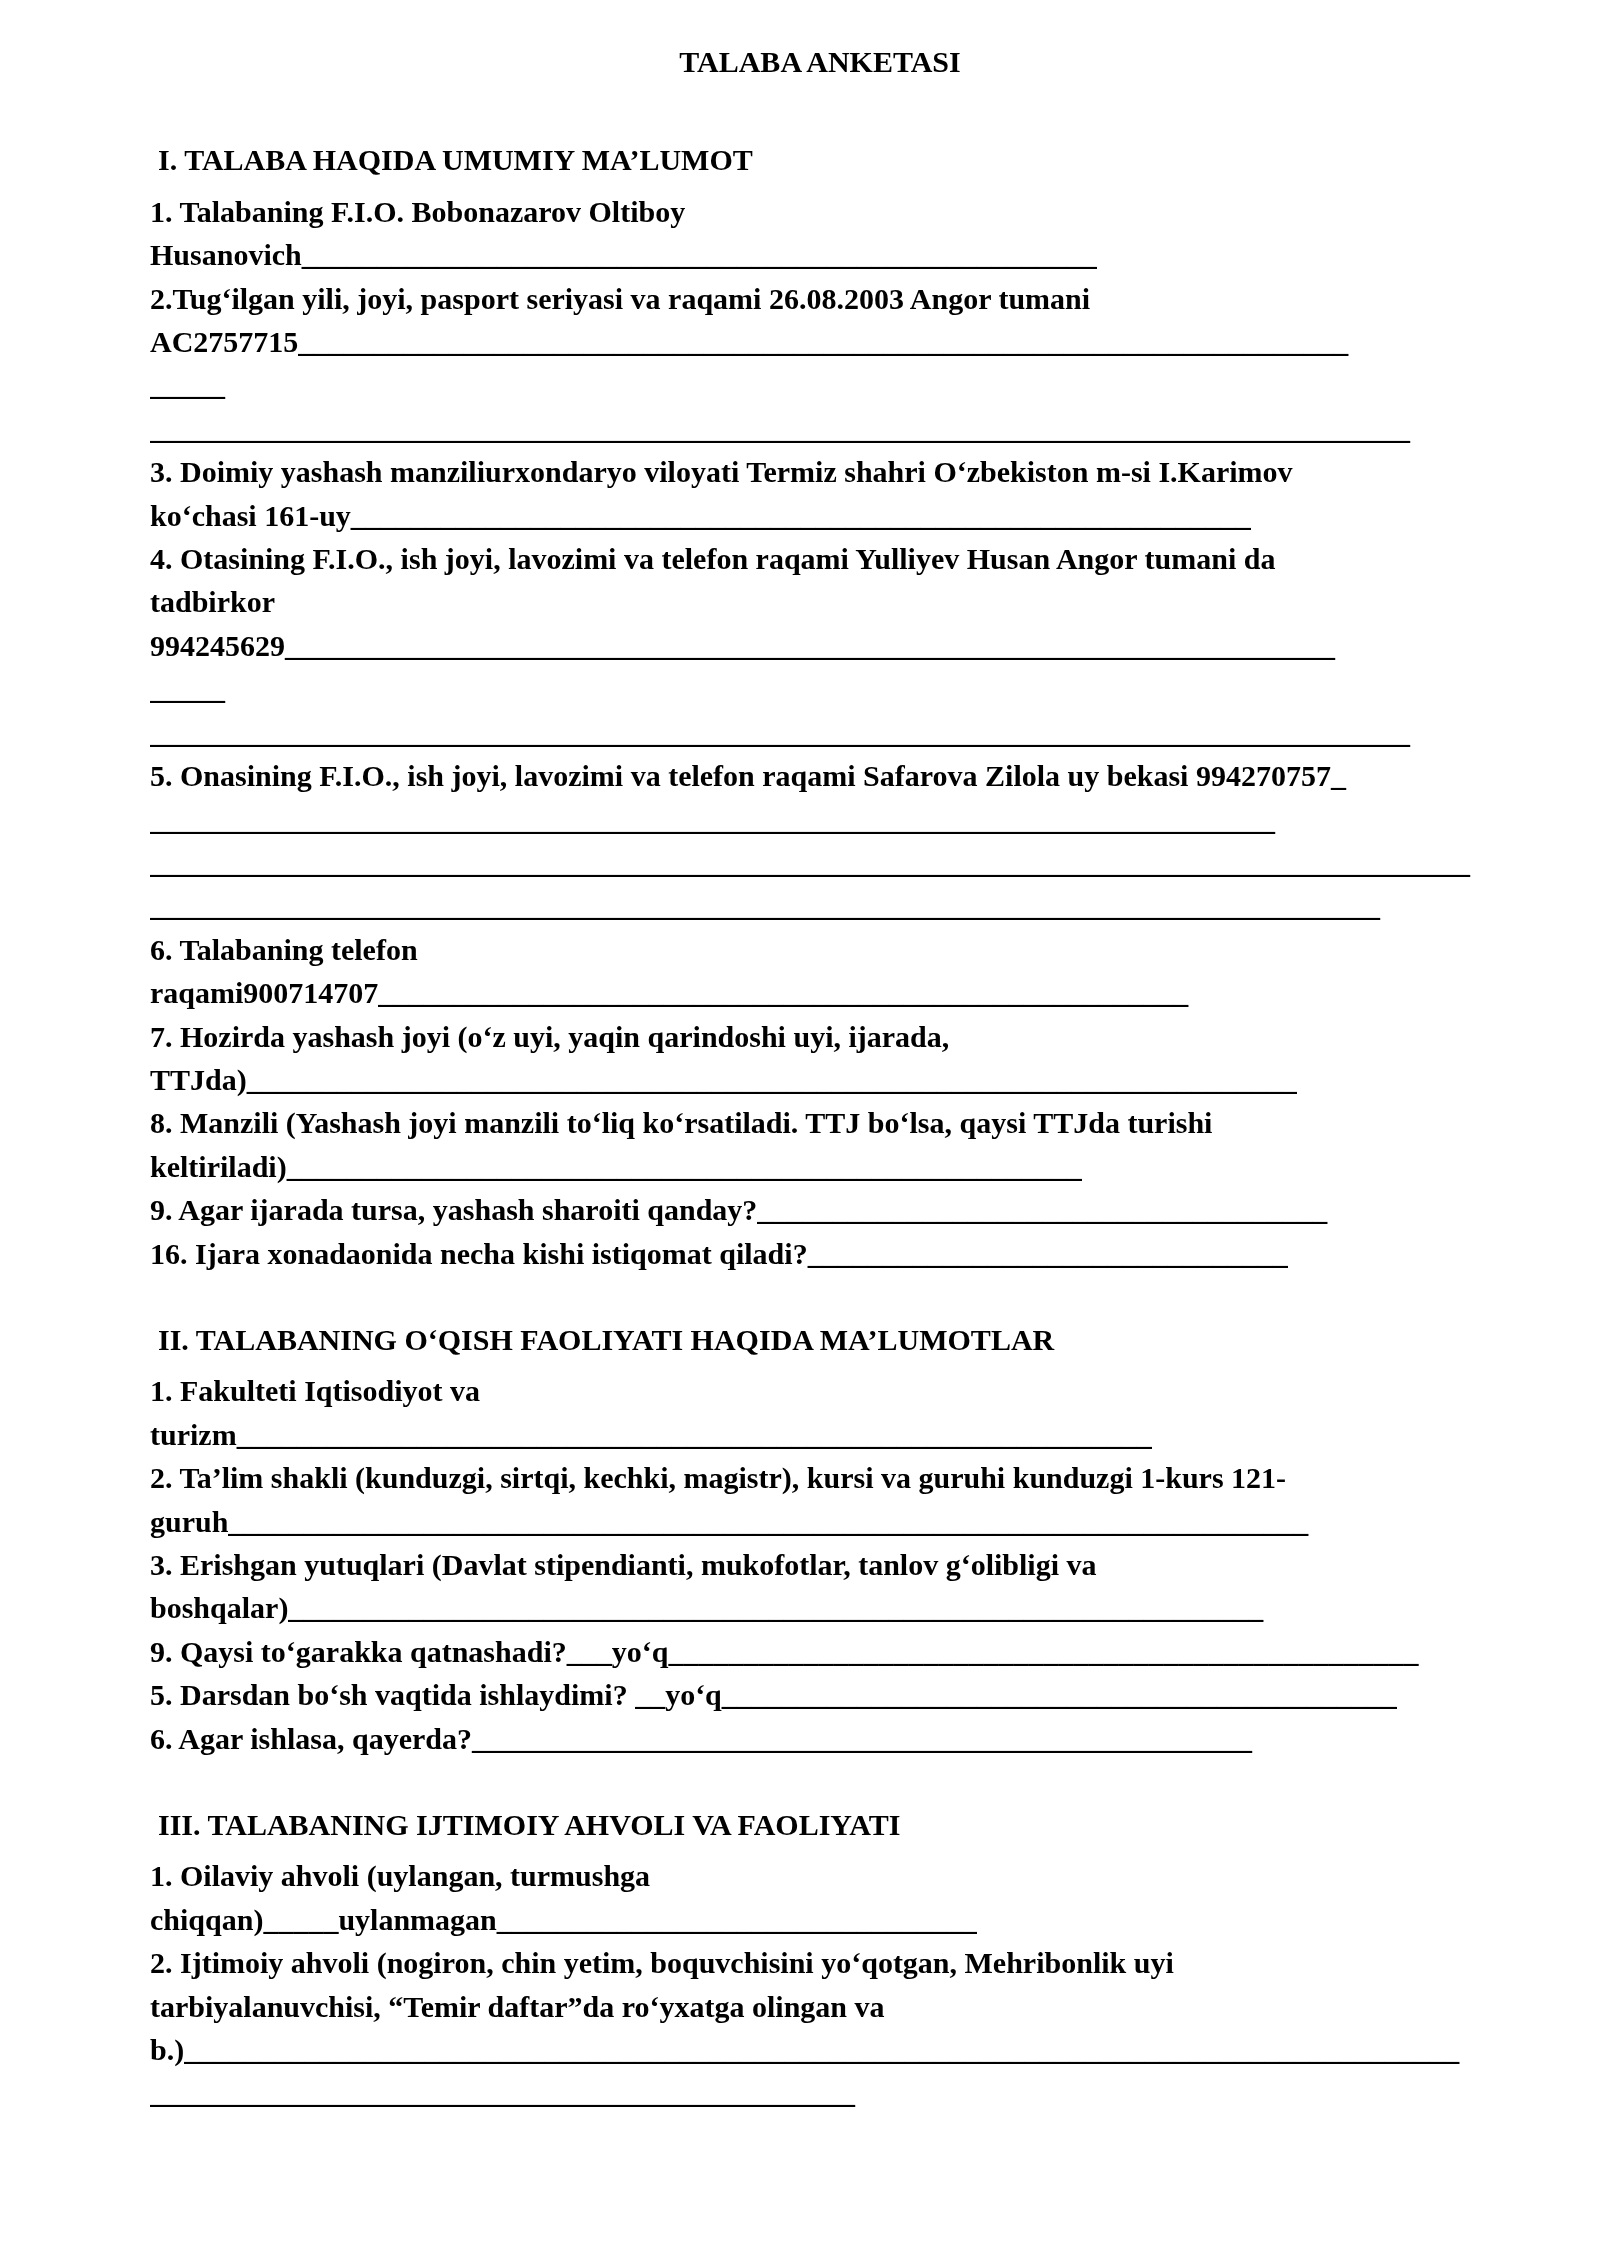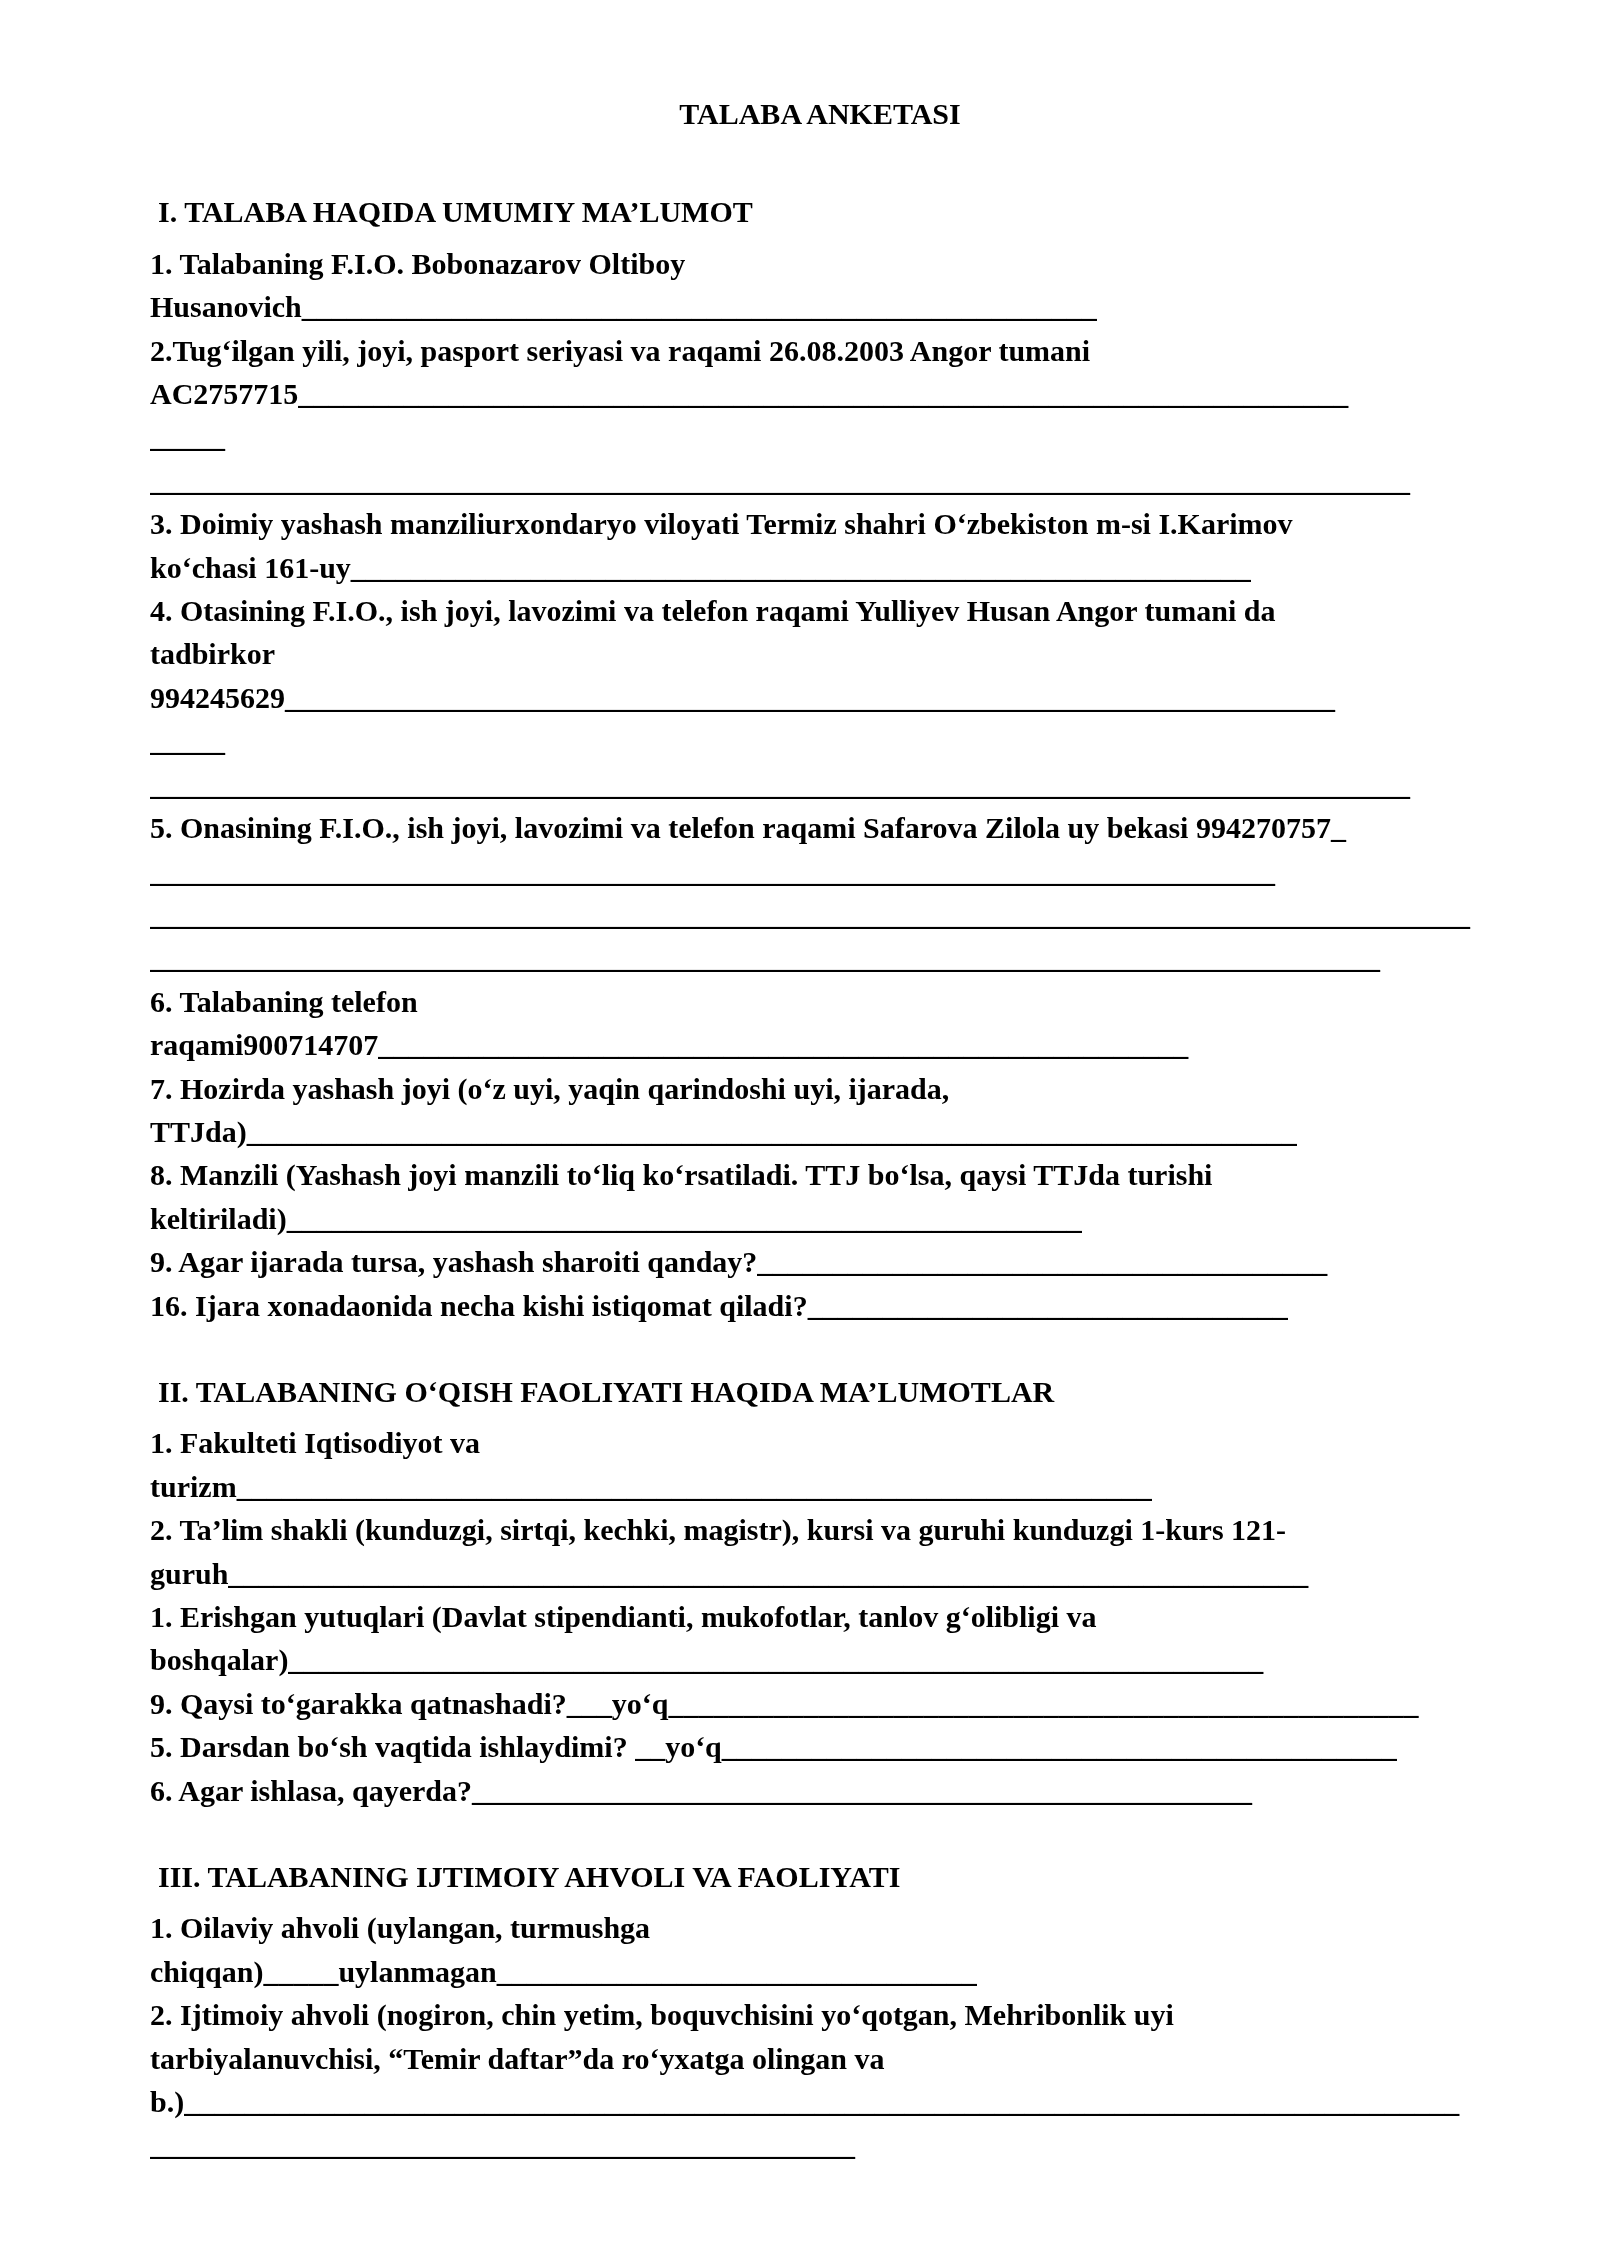--- a/index.html
+++ b/index.html
@@ -11,21 +11,21 @@
     position: relative;
     width: 1600px;
     height: 2262px;
     box-sizing: border-box;
     background: #ffffff;
     color: #000000;
     font-family: "Liberation Serif", "DejaVu Serif", serif;
     font-weight: 700;
     font-size: 30px;
     line-height: 43.4px;
-    padding: 92px 110px 0 150px;
+    padding: 40px 110px 0 150px;
     overflow: hidden;
   }
   .doc-title {
     text-align: center;
     margin: 0 0 55px 0;
     white-space: pre;
   }
   .section { margin: 0; }
   .section.gap-above { margin-top: 43px; }
   .heading {
@@ -73,21 +73,21 @@
     <p class="para">9. Agar ijarada tursa, yashash sharoiti qanday?______________________________________</p>
     <p class="para">16. Ijara xonadaonida necha kishi istiqomat qiladi?________________________________</p>
   </div>
 
   <div class="section gap-above">
     <div class="heading">II. TALABANING O‘QISH FAOLIYATI HAQIDA MA’LUMOTLAR</div>
     <p class="para">1. Fakulteti Iqtisodiyot va
 turizm_____________________________________________________________</p>
     <p class="para">2. Ta’lim shakli (kunduzgi, sirtqi, kechki, magistr), kursi va guruhi kunduzgi 1-kurs 121-
 guruh________________________________________________________________________</p>
-    <p class="para">1. Erishgan yutuqlari (Davlat stipendianti, mukofotlar, tanlov g‘olibligi va
+    <p class="para">3. Erishgan yutuqlari (Davlat stipendianti, mukofotlar, tanlov g‘olibligi va
 boshqalar)_________________________________________________________________</p>
     <p class="para">9. Qaysi to‘garakka qatnashadi?___yo‘q__________________________________________________</p>
     <p class="para">5. Darsdan bo‘sh vaqtida ishlaydimi? __yo‘q_____________________________________________</p>
     <p class="para">6. Agar ishlasa, qayerda?____________________________________________________</p>
   </div>
 
   <div class="section gap-above">
     <div class="heading">III. TALABANING IJTIMOIY AHVOLI VA FAOLIYATI</div>
     <p class="para">1. Oilaviy ahvoli (uylangan, turmushga
 chiqqan)_____uylanmagan________________________________</p>

